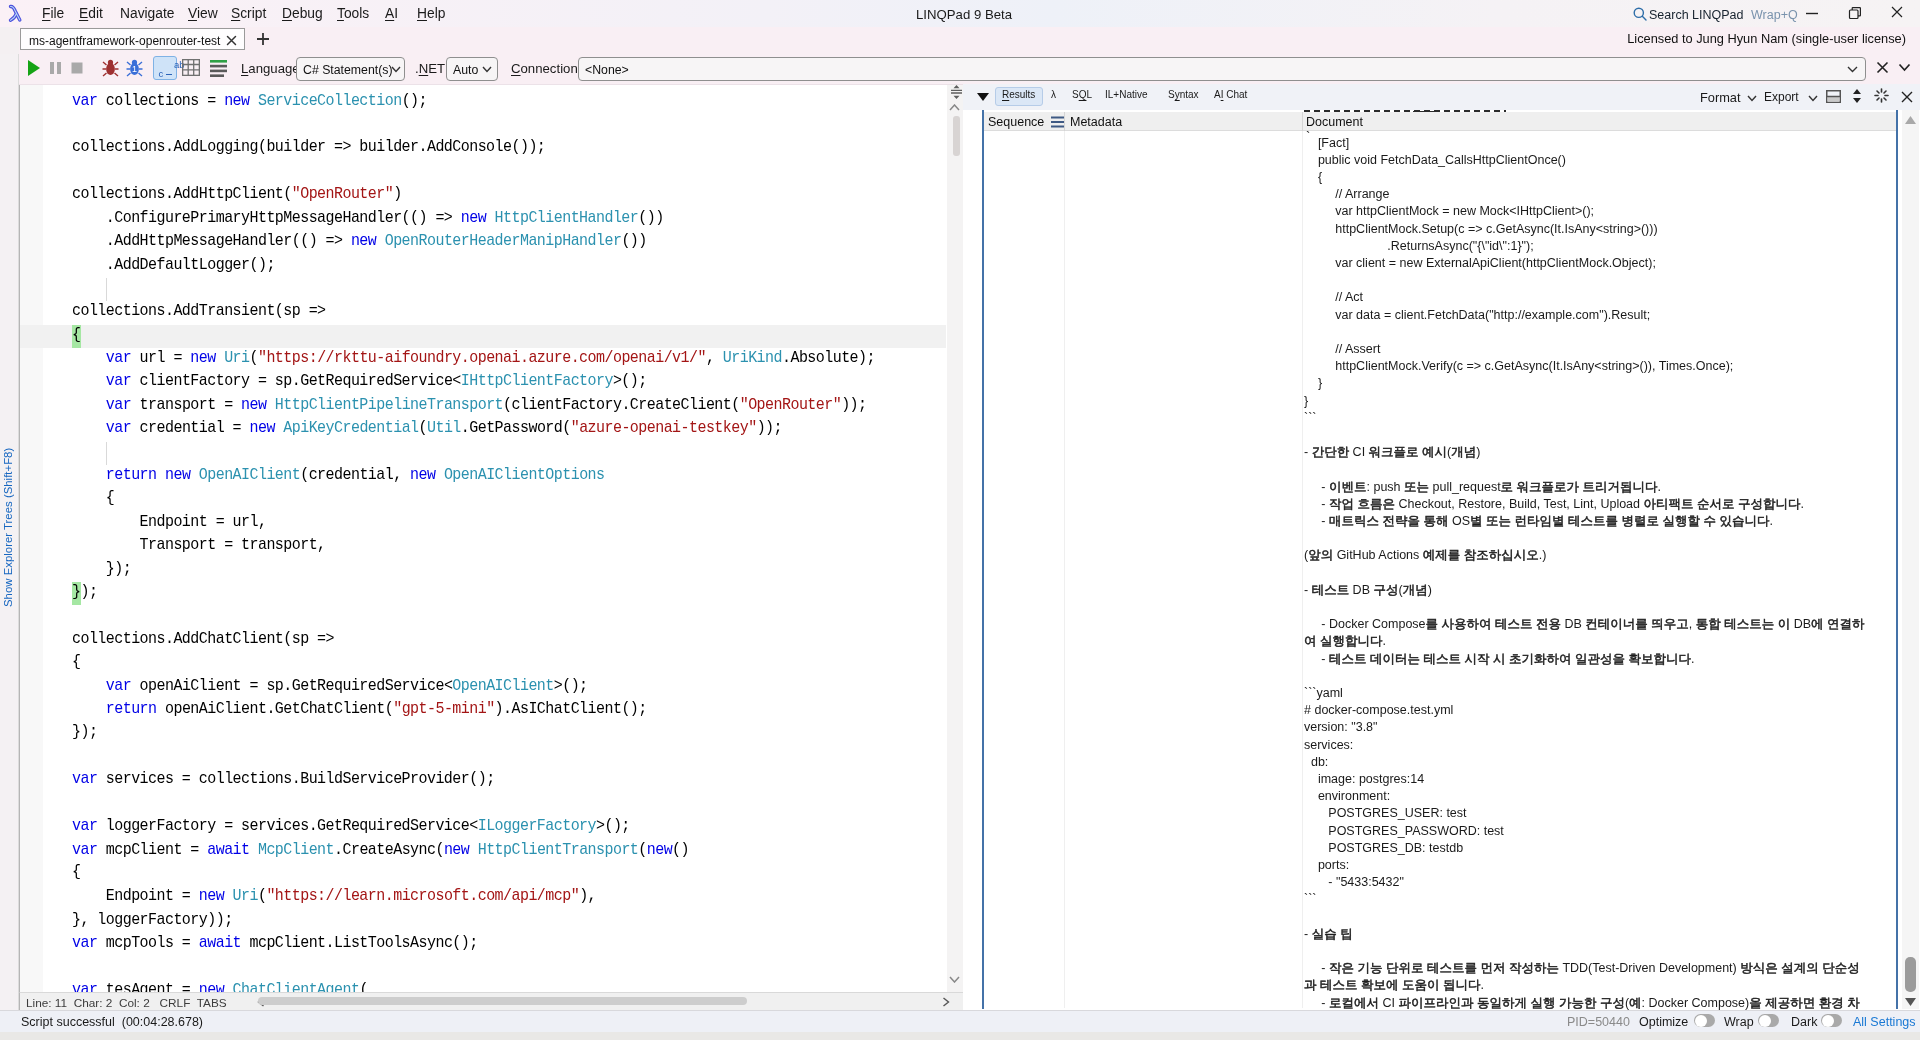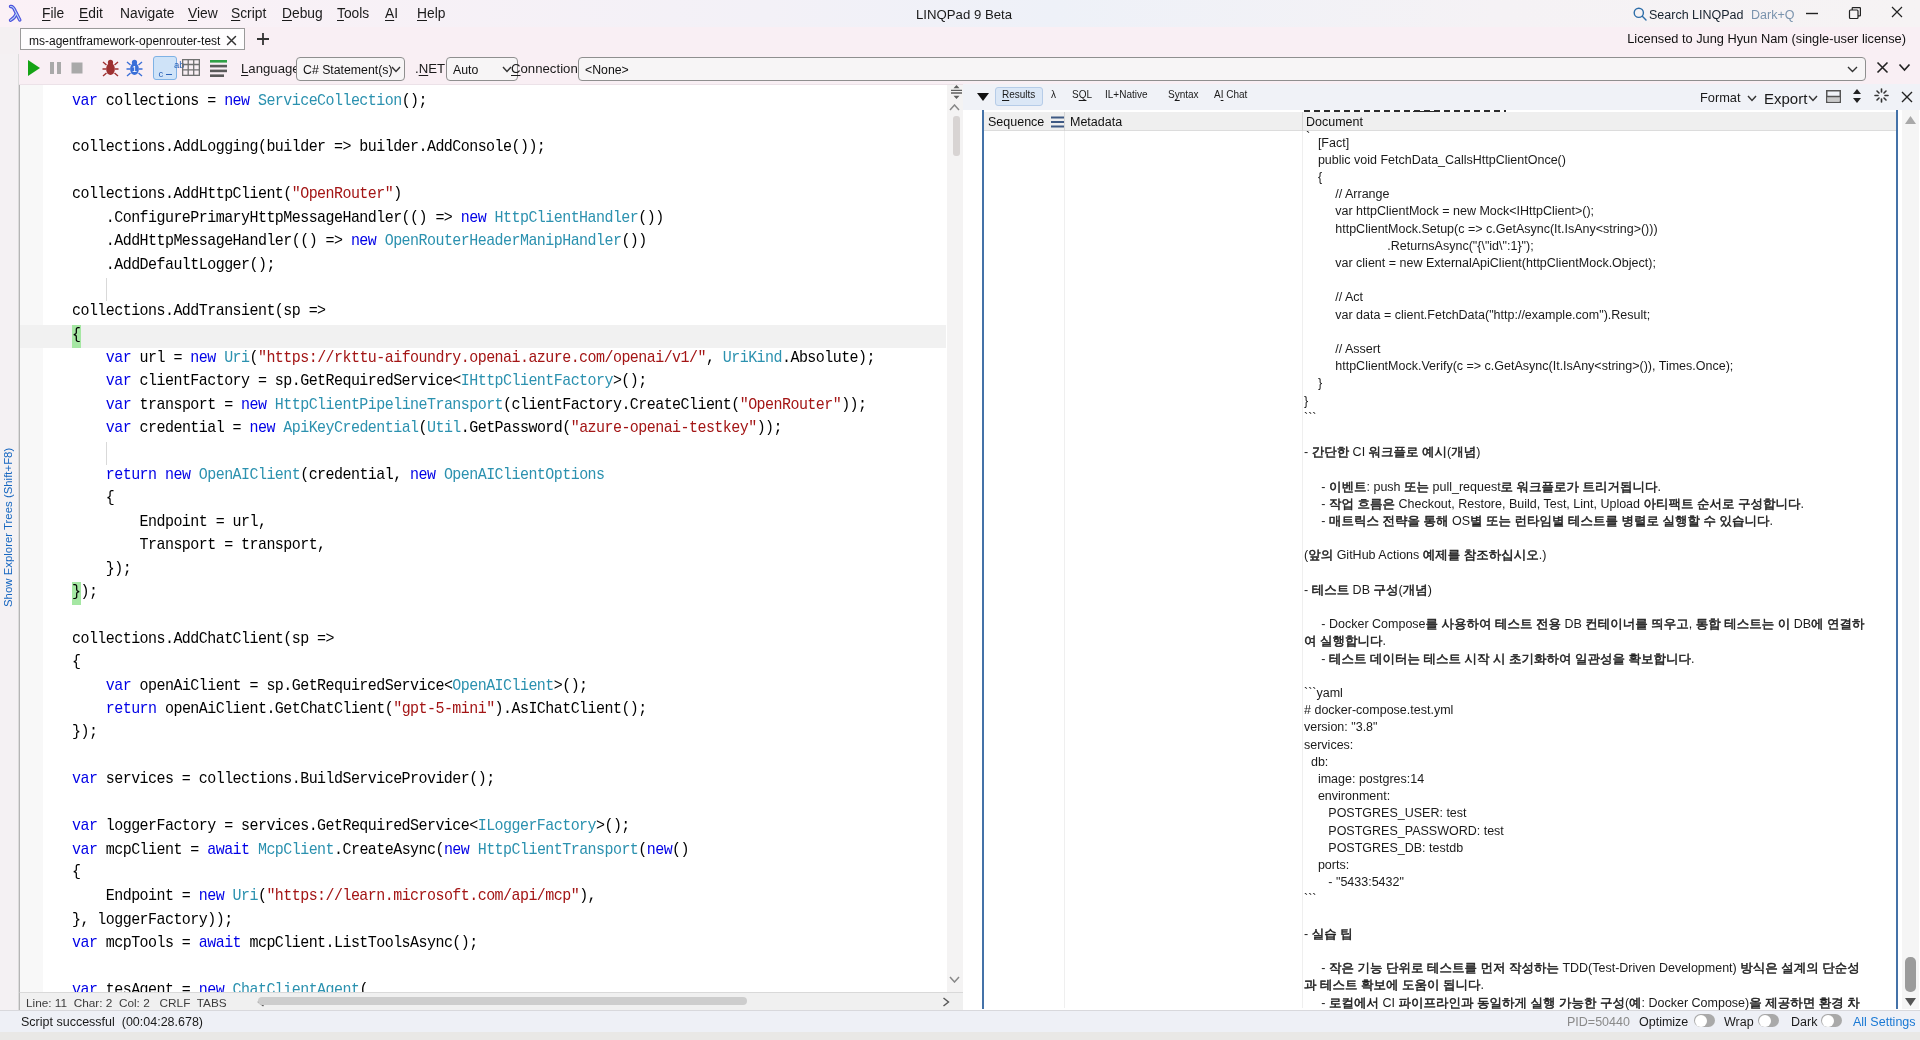--- a/index.html
+++ b/index.html
@@ -70,21 +70,21 @@
  <span style="left:282px"><u>D</u>ebug</span>
  <span style="left:337px"><u>T</u>ools</span>
  <span style="left:385px"><u>A</u>I</span>
  <span style="left:417px"><u>H</u>elp</span>
  <span style="left:916px;font-size:13.2px;top:7px">LINQPad 9 Beta</span>
  <svg class="abs" style="left:1632px;top:6px" width="16" height="16" viewBox="0 0 16 16">
       <circle cx="6.8" cy="6.8" r="4.6" stroke="#2d6da8" stroke-width="1.4" fill="none"></circle>
       <path d="M10.3 10.3 L14 14" stroke="#2d6da8" stroke-width="1.4" stroke-linecap="round"></path>
     </svg>
  <span style="left:1649px;color:#16222e;font-size:12.5px;top:8px">Search LINQPad</span>
- <span style="left:1751px;color:#7a93ad;font-size:12.5px;top:8px">Dark+Q</span>
+ <span style="left:1751px;color:#7a93ad;font-size:12.5px;top:8px">Wrap+Q</span>
  <svg class="abs" style="left:1805px;top:6px" width="14" height="14" viewBox="0 0 14 14">
       <path d="M1 7.5 H13" stroke="#222" stroke-width="1.4"></path>
     </svg>
  <svg class="abs" style="left:1848px;top:6px" width="14" height="14" viewBox="0 0 14 14">
       <rect x="1.5" y="4" width="8.5" height="8.5" rx="1" stroke="#222" stroke-width="1.2" fill="none"></rect>
       <path d="M4.2 4 V2.2 Q4.2 1.6 4.8 1.6 H11.8 Q12.4 1.6 12.4 2.2 V9.2 Q12.4 9.8 11.8 9.8 H10" stroke="#222" stroke-width="1.2" fill="none"></path>
     </svg>
  <svg class="abs" style="left:1890px;top:5px" width="14" height="14" viewBox="0 0 14 14">
       <path d="M2 2 L12 12 M12 2 L2 12" stroke="#222" stroke-width="1.2"></path>
     </svg>
@@ -142,21 +142,21 @@
     </svg>
 </div>
 <span class="lbl" style="left:241px"><u>L</u>anguage</span>
 <div class="ddl" style="left:296px;width:109px">
     <span class="tx">C# Statement(s)</span>
  <svg style="position:absolute;right:3px;top:8px" width="10" height="7" viewBox="0 0 10 7">
       <path d="M1 1 L5 5.5 L9 1" stroke="#333" stroke-width="1.4" fill="none"></path>
     </svg>
   </div>
 <span class="lbl" style="left:415px">.<u>N</u>ET</span>
-<div class="ddl" style="left:446px;width:72px">
+<div class="ddl" style="left:446px;width:52px">
     <span class="tx">Auto</span>
  <svg style="position:absolute;right:5px;top:8px" width="10" height="7" viewBox="0 0 10 7">
       <path d="M1 1 L5 5.5 L9 1" stroke="#333" stroke-width="1.4" fill="none"></path>
     </svg>
   </div>
 <span class="lbl" style="left:511px"><u>C</u>onnection</span>
 <div class="ddl" style="left:578px;width:1288px">
     <span class="tx">&lt;None&gt;</span>
  <svg style="position:absolute;right:7px;top:8px" width="11" height="7" viewBox="0 0 11 7">
       <path d="M1 1 L5.5 5.5 L10 1" stroke="#333" stroke-width="1.4" fill="none"></path>
@@ -317,21 +317,21 @@
 <span class="rtab" style="left:1002px"><u>R</u>esults</span>
 <span class="rtab" style="left:1051px">λ</span>
 <span class="rtab" style="left:1072px">S<u>Q</u>L</span>
 <span class="rtab" style="left:1105px">IL+Native</span>
 <span class="rtab" style="left:1168px">S<u>y</u>ntax</span>
 <span class="rtab" style="left:1214px">A<u>I</u> Chat</span>
 <span class="abs" style="left:1700px;top:90px;font-size:12.8px;color:#1a1a1a">Format</span>
 <svg class="abs" style="left:1747px;top:95px" width="10" height="7" viewBox="0 0 10 7">
     <path d="M1 1 L5 5.5 L9 1" stroke="#333" stroke-width="1.4" fill="none"></path>
   </svg>
-<span class="abs" style="left:1764px;top:90px;font-size:15px;color:#1a1a1a">Export</span>
+<span class="abs" style="left:1764px;top:90px;font-size:12px;color:#1a1a1a">Export</span>
 <svg class="abs" style="left:1808px;top:95px" width="10" height="7" viewBox="0 0 10 7">
     <path d="M1 1 L5 5.5 L9 1" stroke="#333" stroke-width="1.4" fill="none"></path>
   </svg>
 <svg class="abs" style="left:1826px;top:90px" width="15" height="13" viewBox="0 0 15 13">
     <rect x="0.75" y="0.75" width="13.5" height="11.5" stroke="#555" stroke-width="1.5" fill="none"></rect>
     <rect x="1.5" y="7" width="12" height="4.8" fill="#c9c9c9"></rect>
     <path d="M0.75 6.5 H14.25" stroke="#555" stroke-width="1.5"></path>
   </svg>
 <svg class="abs" style="left:1852px;top:89px" width="10" height="14" viewBox="0 0 10 14">
     <path d="M5 0 L9 5 H1 Z M5 14 L1 9 H9 Z" fill="#222"></path>

